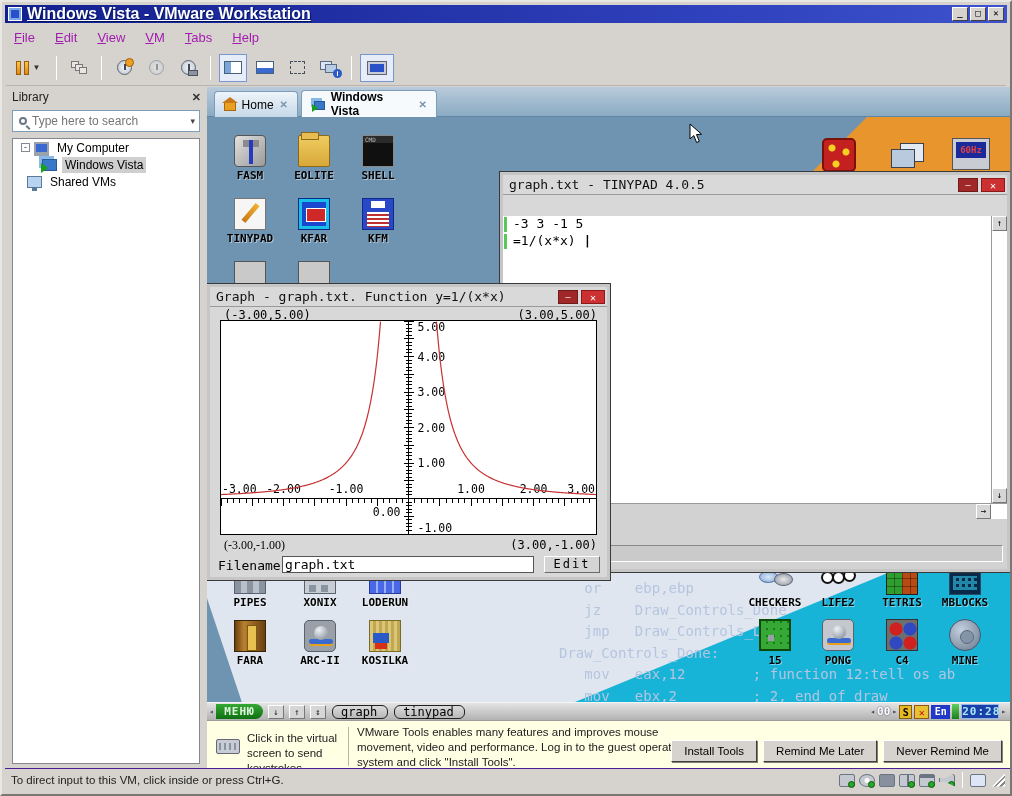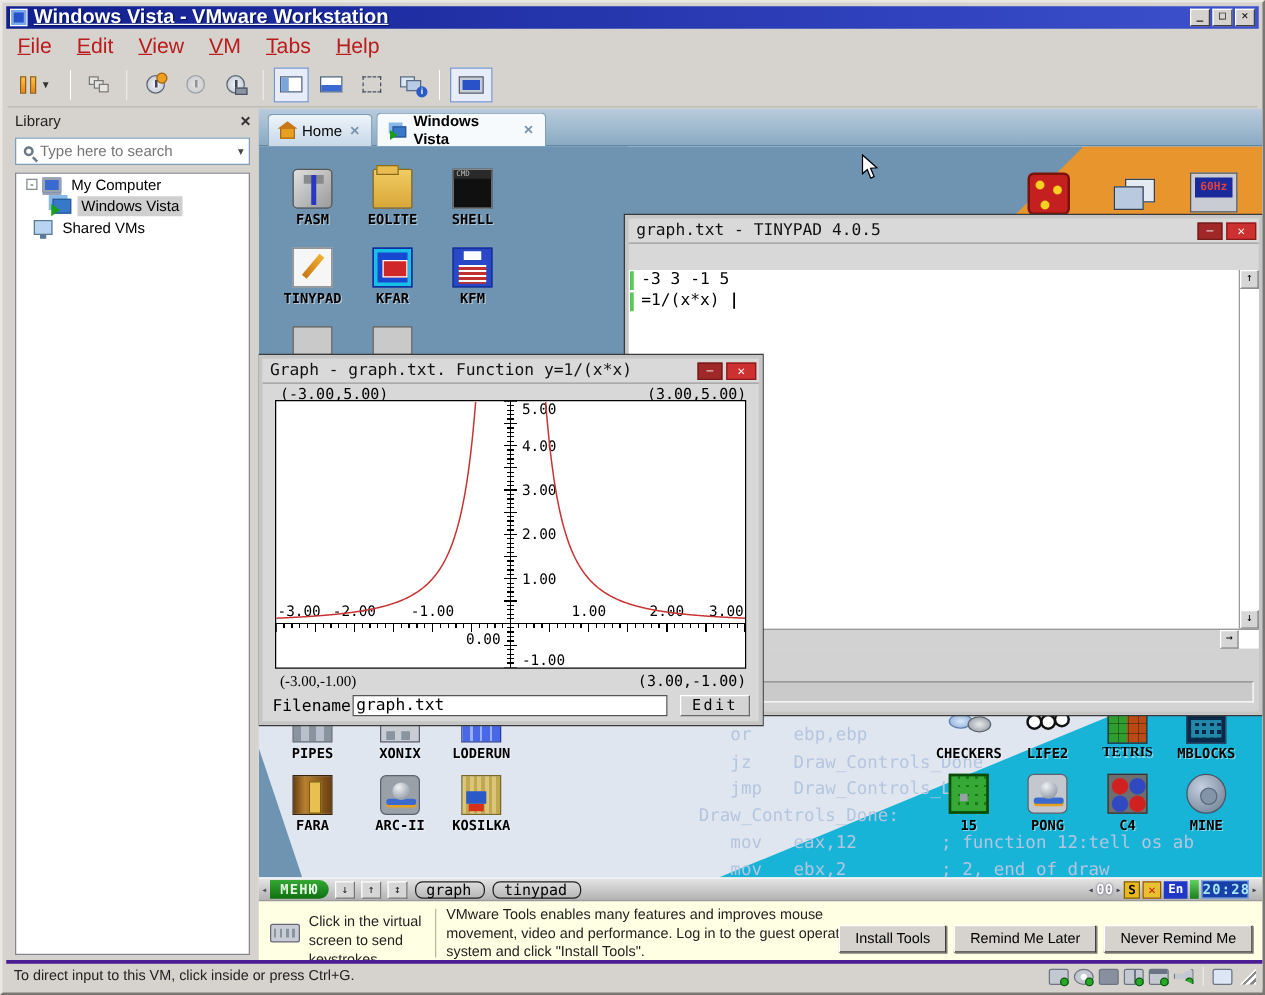--- a/index.html
+++ b/index.html
@@ -12,21 +12,21 @@
     background:linear-gradient(90deg,#121f8e,#2f41bc 70%,#3d52cc);
     display:flex; align-items:center; padding:0 3px; }
   #titlebar .appicon { width:14px; height:14px; background:#2850c8; border:1px solid #fff;
     box-shadow:inset 0 0 0 2px #7aa8e8; margin-right:5px; }
   #titlebar .title { color:#fff; font-weight:bold; font-size:16px; flex:1;
     text-shadow:1px 1px 0 #00125a; white-space:nowrap;text-decoration:underline; }
   .wbtn { width:16px; height:14px; margin-left:2px; background:#d6d3ce;
     border:1px solid; border-color:#fff #404040 #404040 #fff; font-size:9px; line-height:11px;
     text-align:center; font-weight:bold; color:#000; font-family:"DejaVu Sans Mono",monospace; }
   #menubar { position:absolute; left:4px; top:24px; height:22px; display:flex; gap:4px; align-items:center; }
-  .menu-item { font-size:17px; padding:2px 8px; color:#b91c1c; }
+  .menu-item { font-size:13px; padding:2px 8px; color:#a21caf; }
   .menu-item u { text-decoration:underline; }
   #toolbar { position:absolute; left:4px; top:48px; height:36px; right:4px;
     display:flex; align-items:center; border-bottom:1px solid #b9b5ae; }
   .tsep { width:1px; height:24px; background:#9a968f; border-right:1px solid #fff; margin:0 6px; }
   .tbtn { width:28px; height:28px; display:flex; align-items:center; justify-content:center;
     position:relative; margin:0 2px; }
   .tbtn.pressed { border:1px solid #7a96cf; background:#e6ecf8; }
   .dis { opacity:.45; }
   
   .g-power { width:14px; height:14px; position:relative; }
@@ -242,21 +242,21 @@
     border-radius:2px; background-image:repeating-linear-gradient(90deg,#8a93a0 0 2px,transparent 2px 5px); background-size:18px 7px; background-position:2px 3px; background-repeat:no-repeat; }
   #nf-hint { position:absolute; left:40px; top:10px; width:96px; line-height:15px; }
   #nf-sep { position:absolute; left:141px; top:6px; bottom:6px; width:1px; background:#b8b89a; }
   #nf-msg { position:absolute; left:150px; top:4px; width:332px; line-height:15px; }
   #nf-btns { position:absolute; right:8px; top:19px; display:flex; gap:6px; }
   .nf-btn { height:22px; padding:0 12px; background:#d6d3ce; border:1px solid; border-color:#fff #404040 #404040 #fff;
     box-shadow:1px 1px 0 #807d78; font-size:11.5px; line-height:20px; color:#000; }
 
   
   #statusbar { position:absolute; left:3px; bottom:3px; width:1006px; height:23px; background:#d6d3ce;
-    border-top:3px solid #4c1d95; display:flex; align-items:center; font-size:11.5px; color:#222; padding:0 6px; }
+    border-top:1px solid #4c1d95; display:flex; align-items:center; font-size:11.5px; color:#222; padding:0 6px; }
   #sb-icons { margin-left:auto; display:flex; align-items:center; gap:4px; }
   .dev { width:16px; height:13px; position:relative; background:#c4c8d0; border:1px solid #6a7482; border-radius:2px; }
   .dev::after { content:""; position:absolute; right:-1px; bottom:-2px; width:5px; height:5px; border-radius:50%; background:#28a828; border:1px solid #0a5a0a; }
   .dev.nodot::after { display:none; }
   .dev.cd { border-radius:50%; background:radial-gradient(circle,#fff 2px,#c4c8d0 3px); }
   .dev.floppy { background:#8890a0; }
   .dev.net { background:linear-gradient(90deg,#c4c8d0 0 7px,#6a7482 7px 9px,#c4c8d0 9px); }
   .dev.printer { background:linear-gradient(#6a7482 0 3px,#c4c8d0 3px); }
   .dev.snd { clip-path:polygon(0 35%, 40% 35%, 100% 0, 100% 100%, 40% 65%, 0 65%); }
   .sb-sep { width:1px; height:16px; background:#9a968f; border-right:1px solid #fff; margin:0 3px; }
@@ -453,21 +453,21 @@
           <div class="dlabel" style="margin-top: 2px;">KOSILKA</div>
         </div>
         <div class="dicon" style="left: 538px; top: 446px;">
           <div class="glyph ic-checkers"></div>
           <div class="dlabel" style="margin-top: 1px;">CHECKERS</div>
         </div>
         <div class="dicon" style="left: 601px; top: 446px;">
           <div class="glyph ic-life2"></div>
           <div class="dlabel" style="margin-top: 1px;">LIFE2</div>
         </div>
-        <div class="dicon" style="left: 665px; top: 446px; font-family: Liberation Serif, serif;">
+        <div class="dicon" style="left: 665px; top: 446px;">
           <div class="glyph ic-tetris"></div>
           <div class="dlabel" style="margin-top: 1px;">TETRIS</div>
         </div>
         <div class="dicon" style="left: 728px; top: 446px;">
           <div class="glyph ic-mblocks"></div>
           <div class="dlabel" style="margin-top: 1px;">MBLOCKS</div>
         </div>
         <div class="dicon" style="left: 538px; top: 502px;">
           <div class="glyph ic-15"></div>
           <div class="dlabel" style="margin-top: 3px;">15</div>

